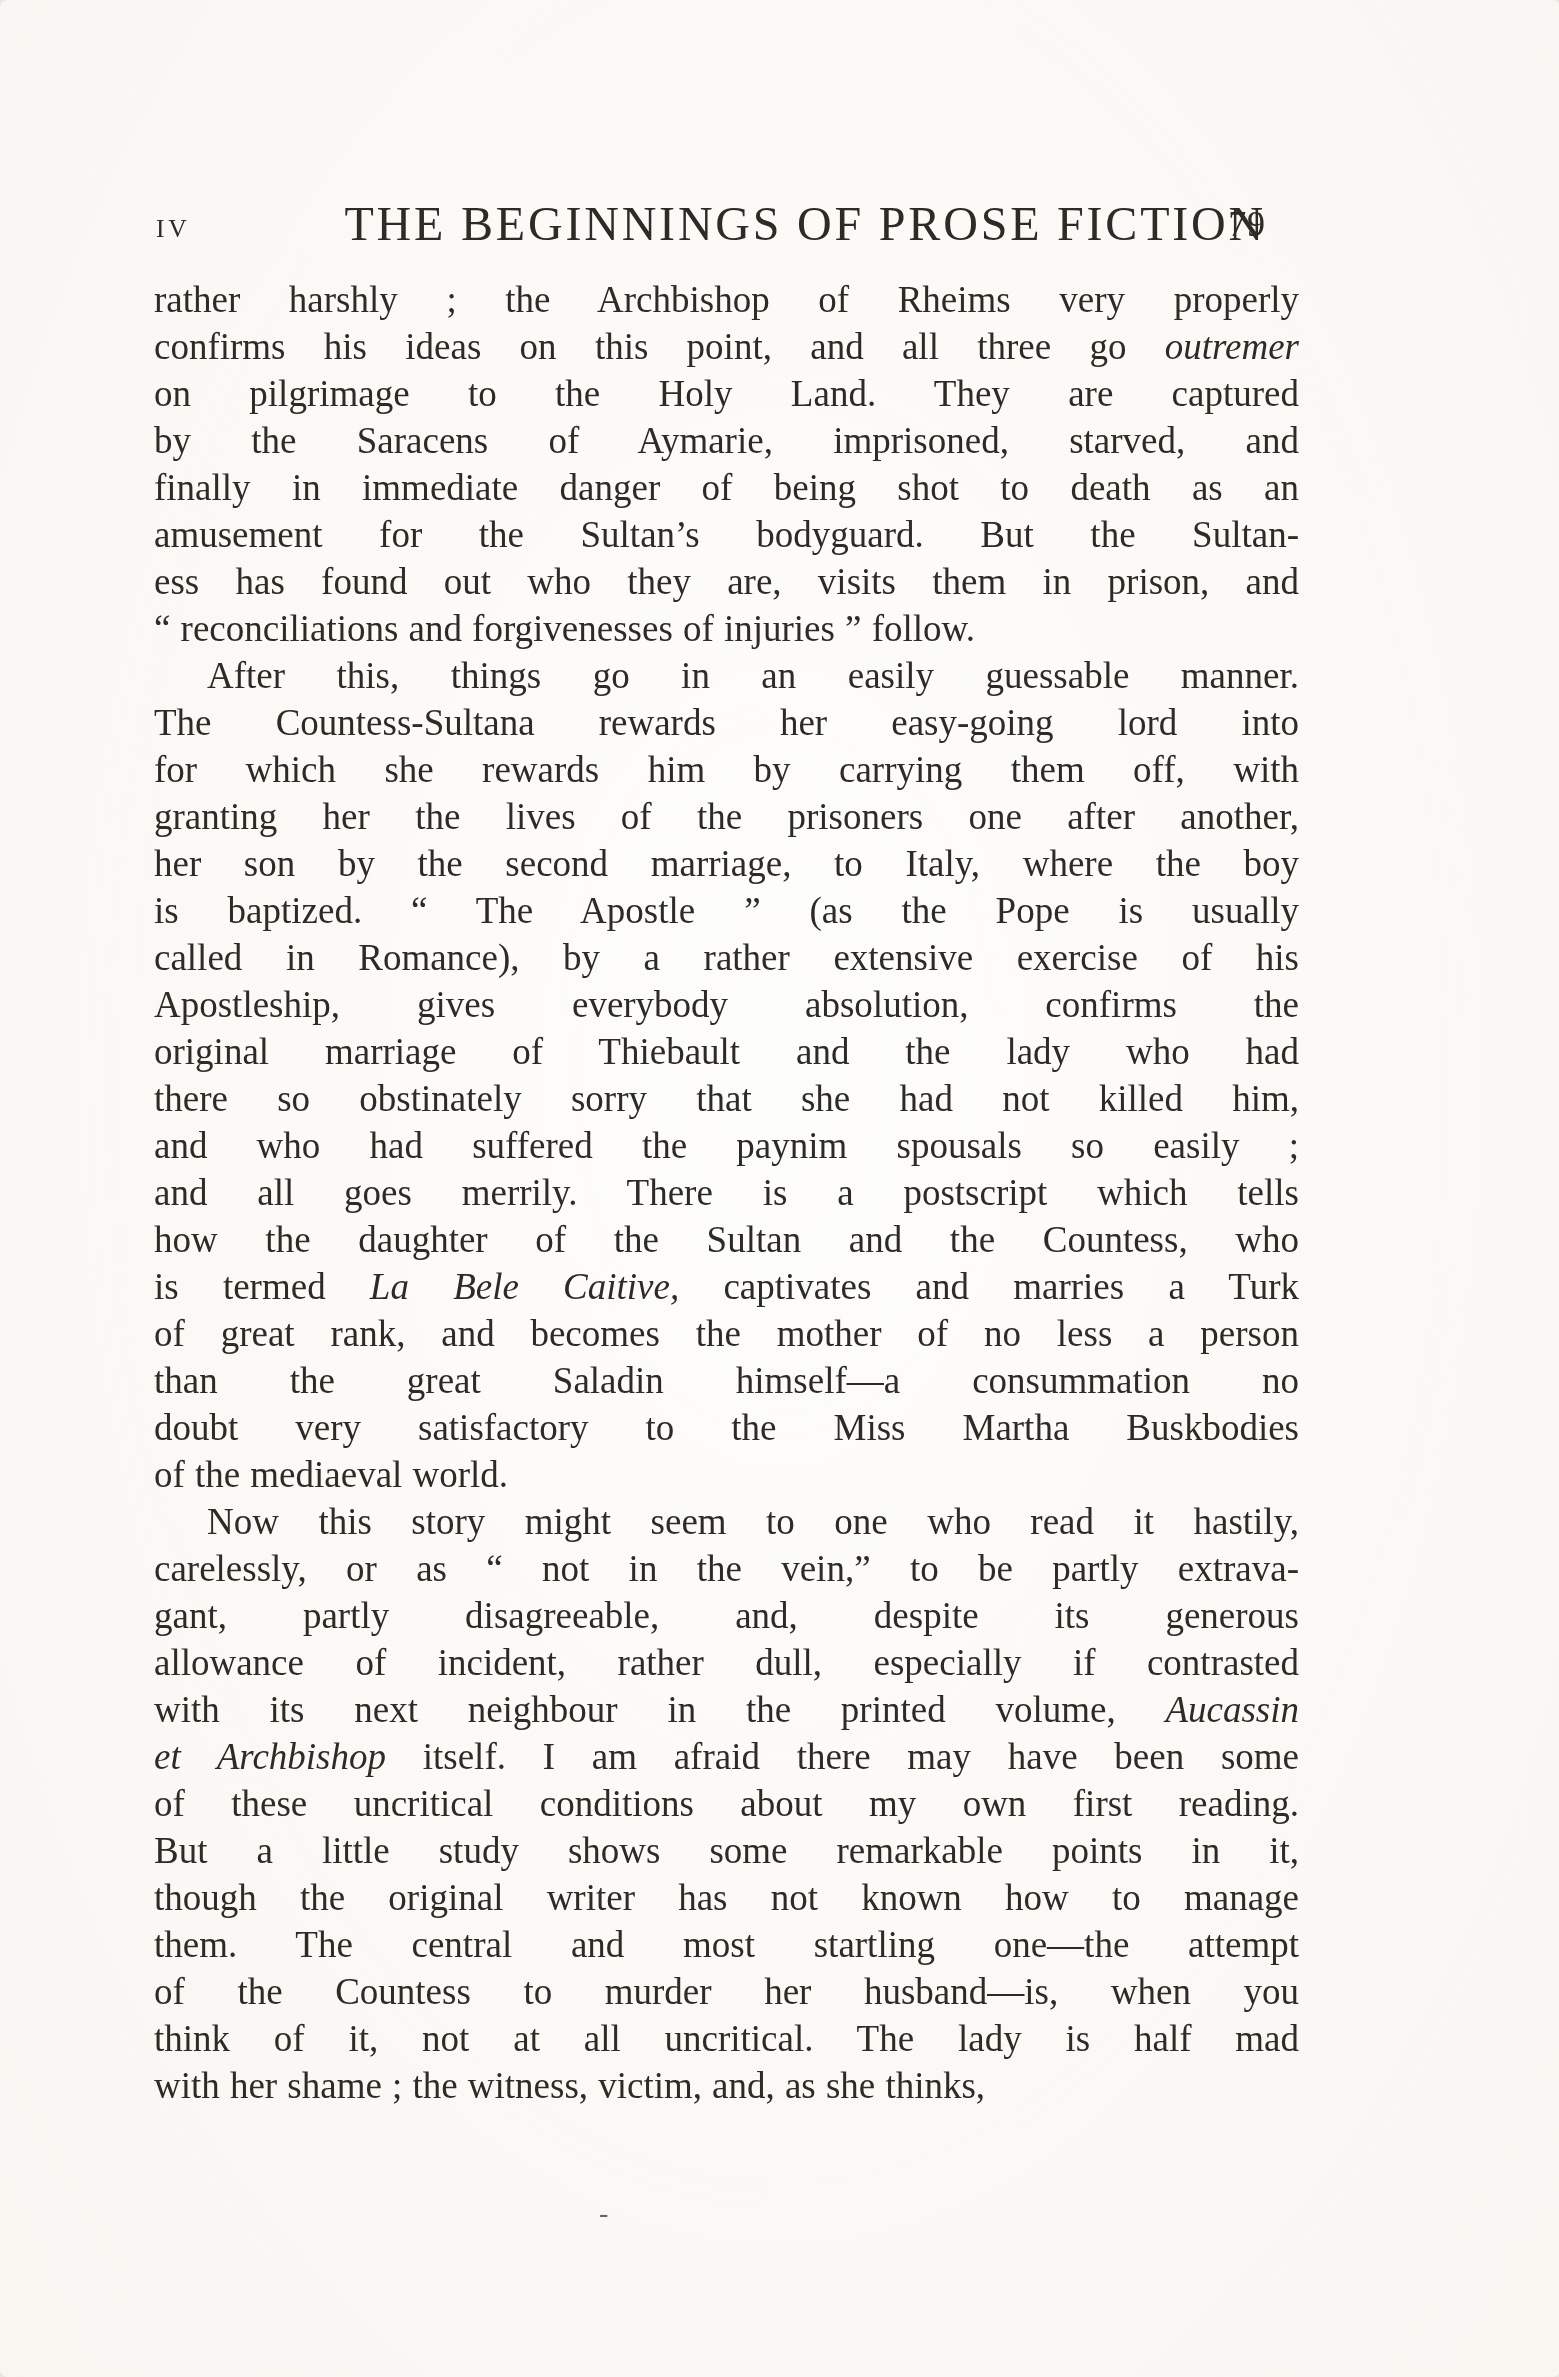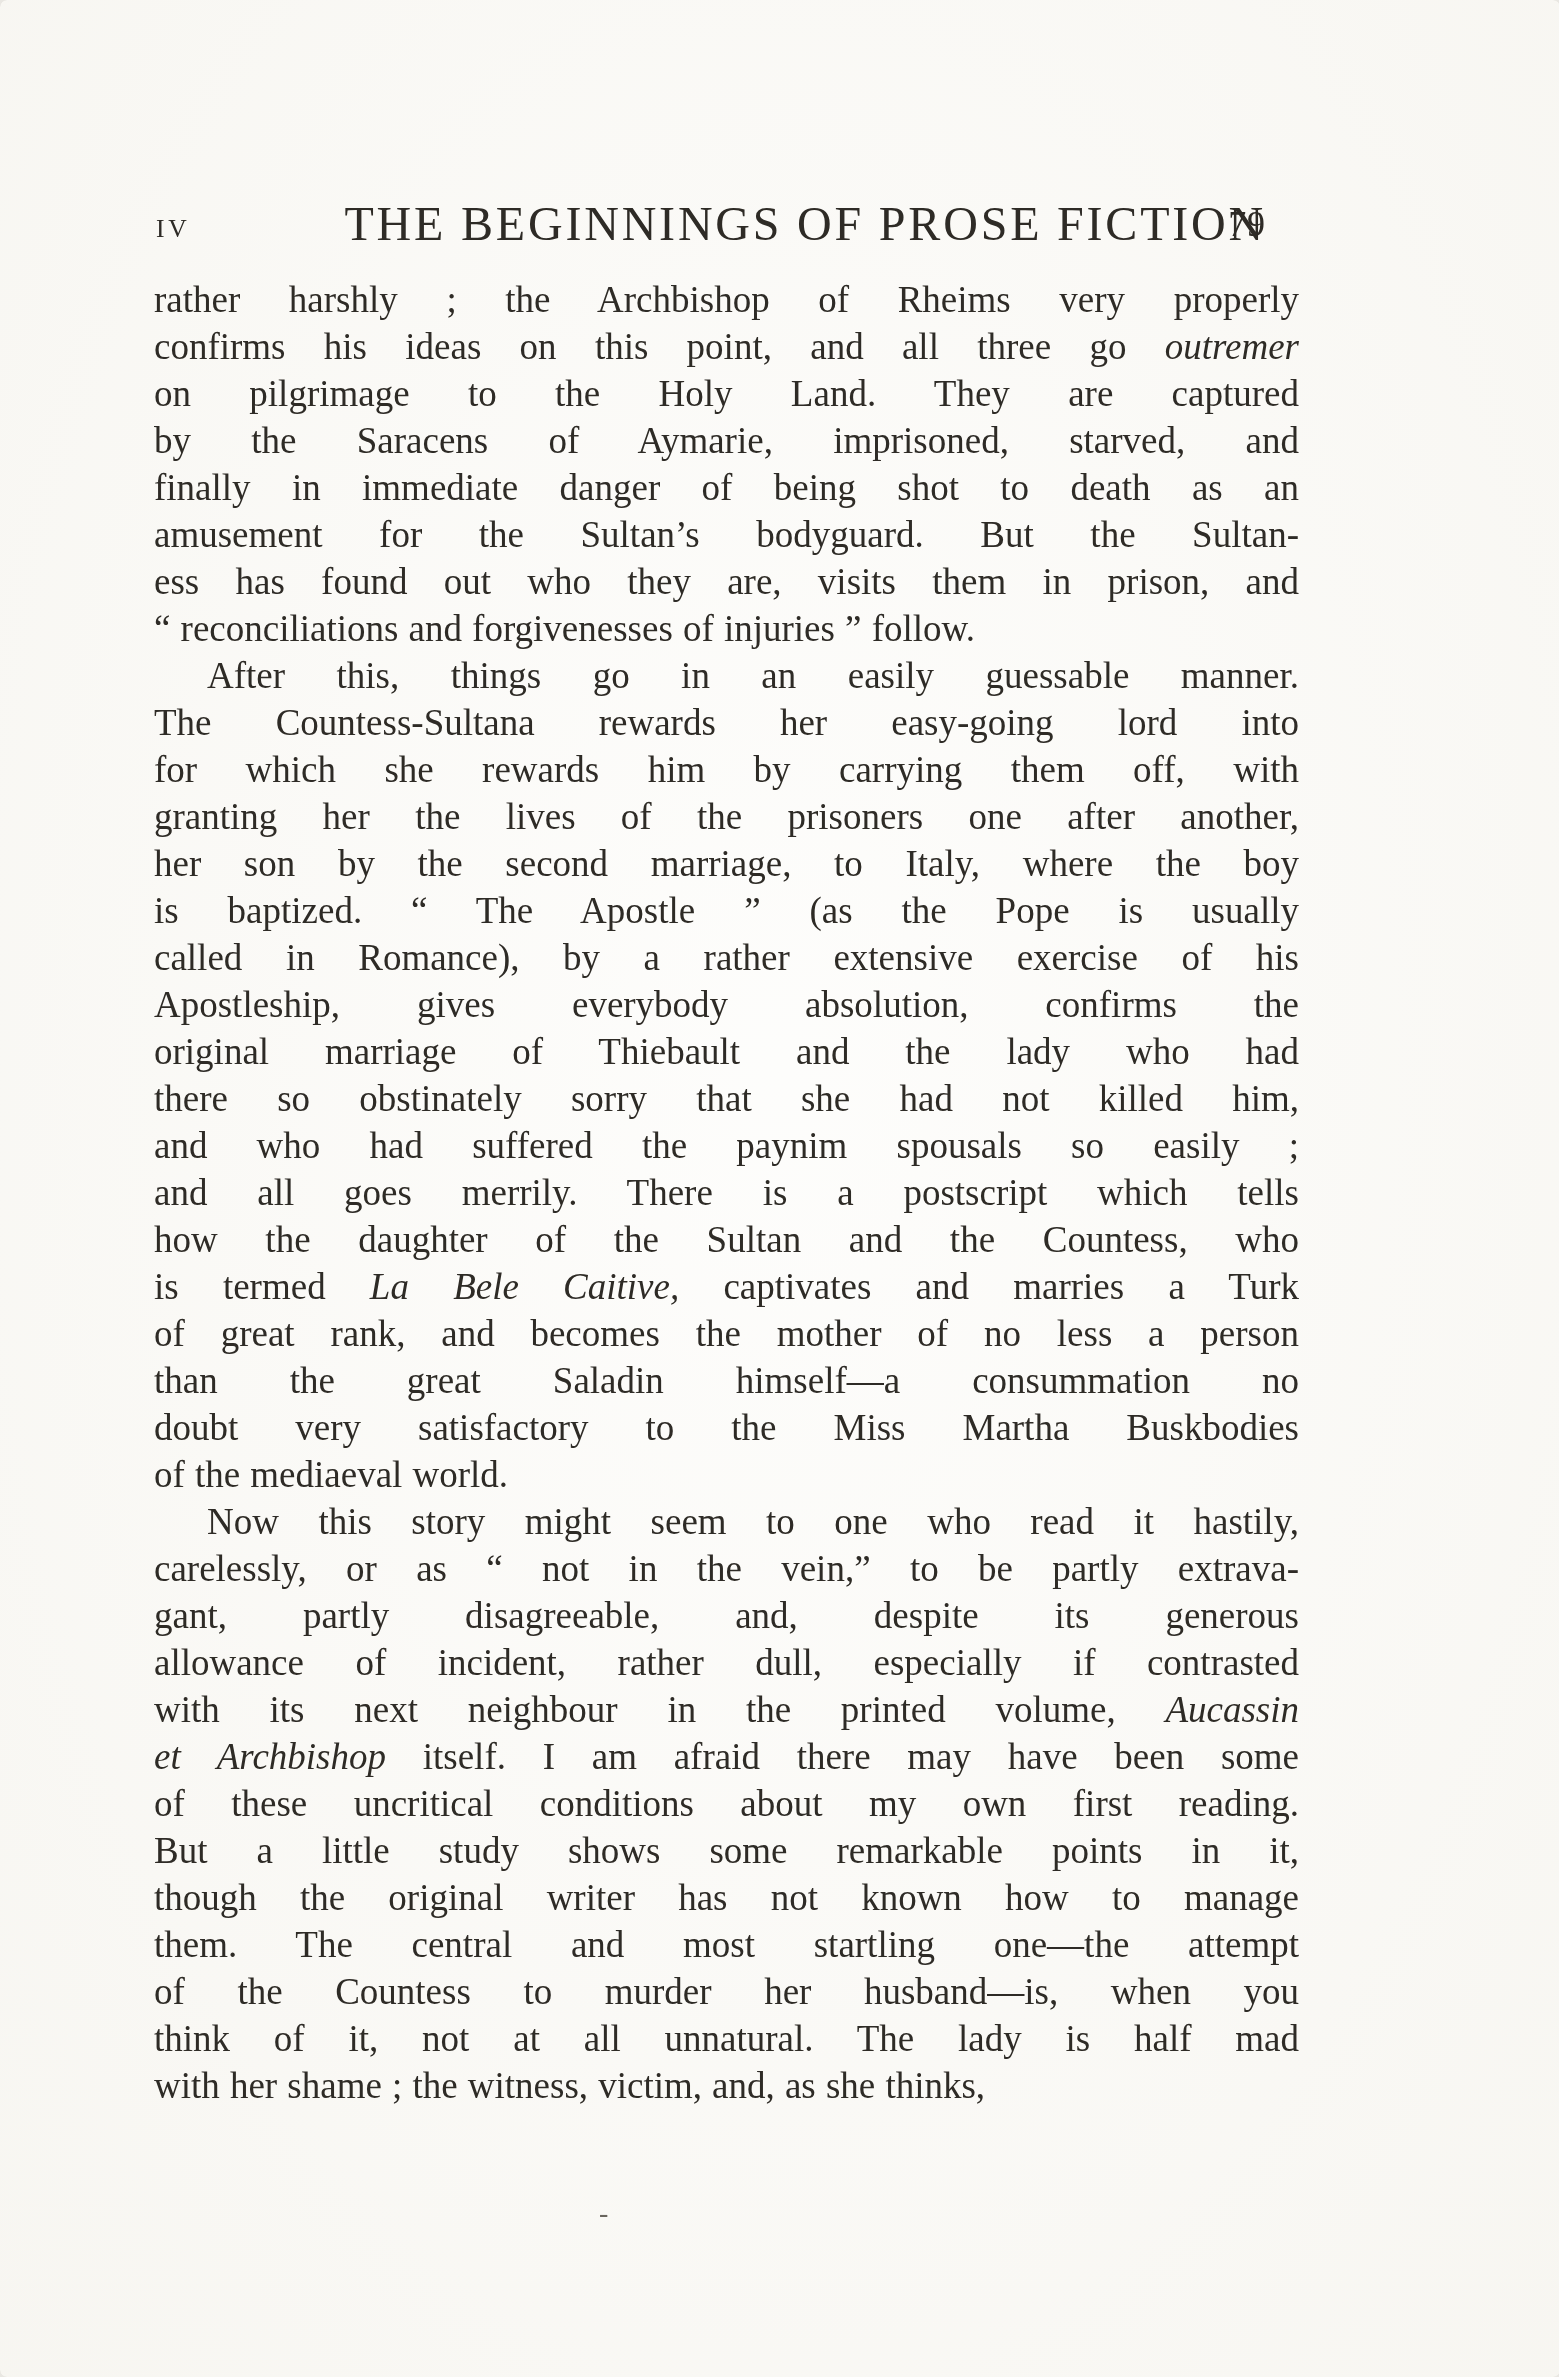--- a/index.html
+++ b/index.html
@@ -131,21 +131,21 @@
         <div class="line">carelessly, or as “ not in the vein,” to be partly extrava-</div>
         <div class="line">gant, partly disagreeable, and, despite its generous</div>
         <div class="line">allowance of incident, rather dull, especially if contrasted</div>
         <div class="line">with its next neighbour in the printed volume, <i>Aucassin</i></div>
         <div class="line"><i>et Archbishop</i> itself.   I am afraid there may have been some</div>
         <div class="line">of these uncritical conditions about my own first reading.</div>
         <div class="line">But a little study shows some remarkable points in it,</div>
         <div class="line">though the original writer has not known how to manage</div>
         <div class="line">them.  The central and most startling one—the attempt</div>
         <div class="line">of the Countess to murder her husband—is, when you</div>
-        <div class="line">think of it, not at all unnatural.  The lady is half mad</div>
+        <div class="line">think of it, not at all uncritical.  The lady is half mad</div>
         <div class="line last">with her shame ; the witness, victim, and, as she thinks,</div>
       </div>
     </main>
 
   <div class="footer-mark">-</div>
 
 </div>
 
 
 </body></html>

